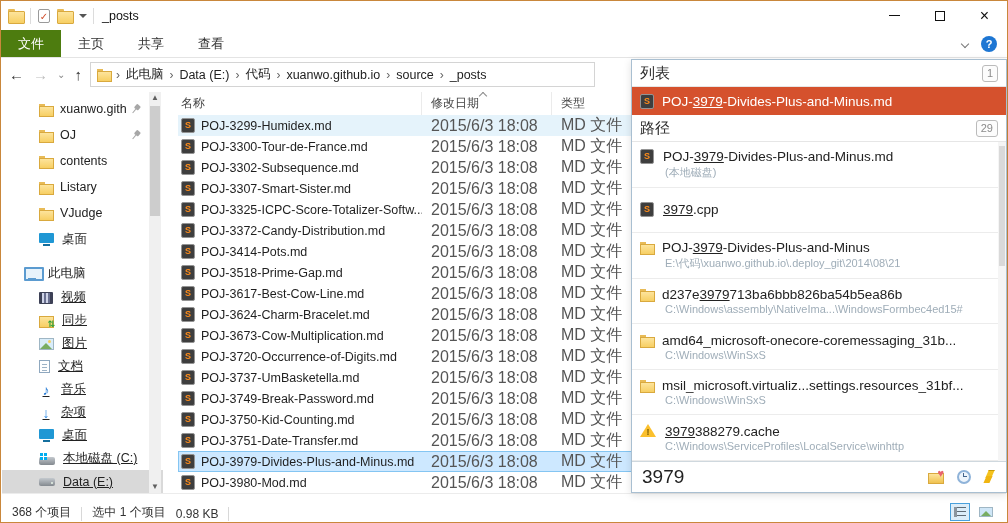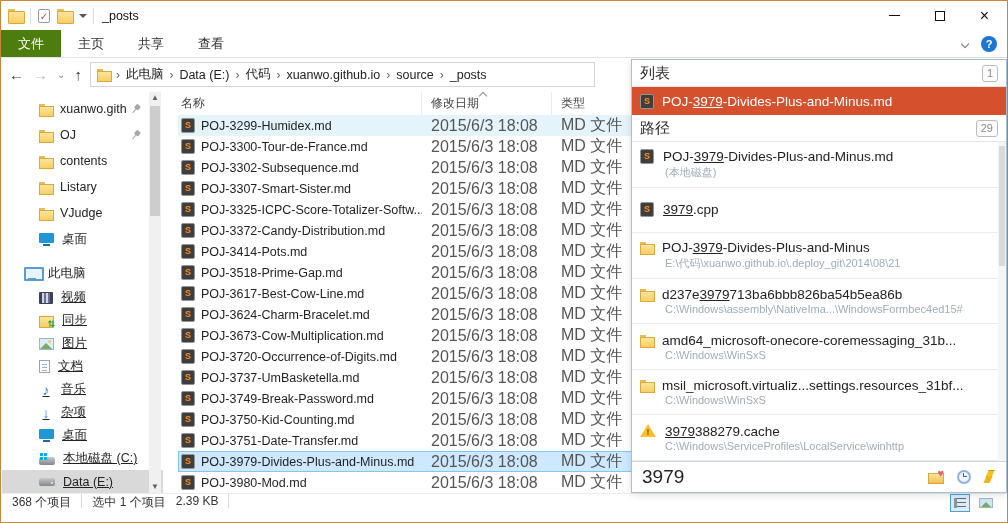--- a/index.html
+++ b/index.html
@@ -123,21 +123,21 @@
   .fl-row { height:21px; display:flex; align-items:center; flex:none; }
   .fl-row .cell { display:flex; align-items:center; height:100%; }
   .fl-row .c-name { width:244px; gap:6px; padding-left:3px; font-size:12.5px; color:#1f1f1f; white-space:nowrap; overflow:hidden; }
   .fl-row .c-date, .fl-row .c-type { font-size:16px; color:#555; white-space:nowrap; }
   .fl-row .c-date { width:130px; padding-left:9px; }
   .fl-row .c-type { width:100px; padding-left:9px; }
   .fl-row.hover { background:#e5f3fb; }
   .fl-row.selected { background:#cde8ff; box-shadow:inset 0 0 0 1px #84c5f2; }
 
   
-  .statusbar { position:absolute; left:1px; right:1px; bottom:1px; height:28px; border-top:1px solid #ececec; display:flex; align-items:flex-start; padding:0 10px; font-size:12px; color:#333; gap:10px; background:#fff; }
+  .statusbar { position:absolute; left:1px; right:1px; bottom:1px; height:28px; border-top:1px solid #ececec; display:flex; align-items:flex-end; padding:0 10px; font-size:12px; color:#333; gap:10px; background:#fff; }
   .status-sep { width:1px; height:14px; background:#d8d8d8; }
   .view-btns { margin-left:auto; display:flex; gap:6px; }
   .view-btn { width:20px; height:18px; display:flex; align-items:center; justify-content:center; border:1px solid transparent; }
   .view-btn.active { border-color:#49a0dc; background:#dcedf9; }
   .glyph-details { width:12px; height:10px; background:
       repeating-linear-gradient(#5f6b76 0 1.5px, transparent 1.5px 4px); border-left:3px solid #8a949d; }
   .glyph-thumbs { width:14px; height:10px; border:1px solid #9fb6c4; background:#cfe6f7; position:relative; }
   .glyph-thumbs::before { content:""; position:absolute; bottom:0; left:1px; border-left:5px solid transparent; border-right:5px solid transparent; border-bottom:5px solid #79ad62; }
 
   
@@ -455,21 +455,21 @@
         <span class="cell c-date">2015/6/3 18:08</span>
           <span class="cell c-type">MD 文件</span>
       </div>
     </div>
   </div>
 
   <div class="statusbar">
     <span>368 个项目</span>
     <span class="status-sep"></span>
     <span>选中 1 个项目</span>
-    <span>2.39 KB</span>
+    <span>0.98 KB</span>
     <span class="status-sep"></span>
     <div class="view-btns">
       <span class="view-btn active">
           <span class="glyph-details"></span>
         </span>
       <span class="view-btn">
           <span class="glyph-thumbs"></span>
         </span>
     </div>
   </div>

